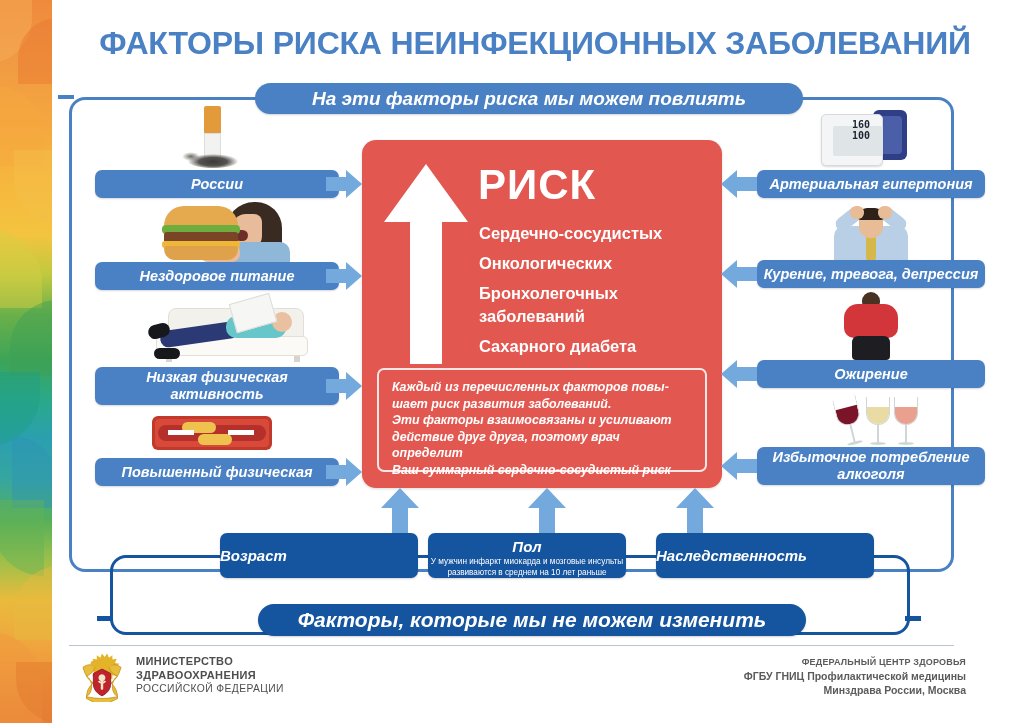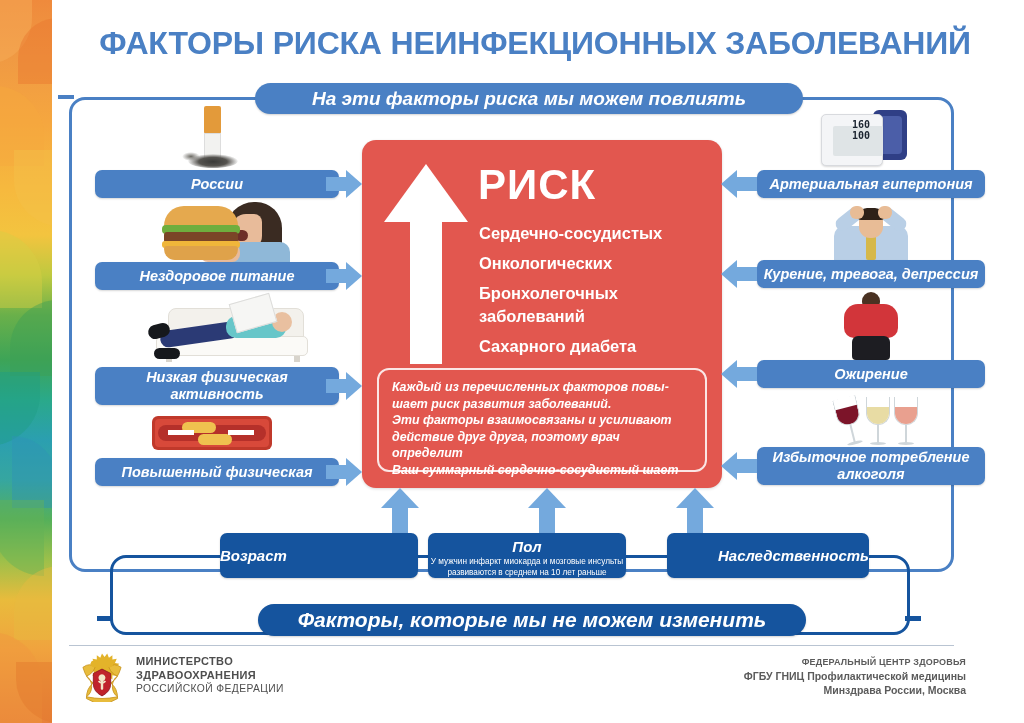--- a/index.html
+++ b/index.html
@@ -61,21 +61,21 @@
   .risk-arrow{position:absolute;left:22px;top:24px;width:84px;height:200px;}
   .risk-arrow .shaft{position:absolute;left:26px;top:56px;width:32px;height:144px;background:#fff;}
   .risk-arrow .head{position:absolute;left:0;top:0;width:0;height:0;
     border-left:42px solid transparent;border-right:42px solid transparent;border-bottom:58px solid #fff;}
   .risk-title{position:absolute;left:116px;top:22px;color:#fff;font-size:42px;
     font-weight:bold;letter-spacing:1px;line-height:46px;}
   .risk-list{position:absolute;left:117px;top:74px;width:232px;color:#fff;
     font-size:16.5px;font-weight:bold;line-height:23px;margin-top:8px;}
   .risk-list div{margin-bottom:7px;}
   .risk-note{position:absolute;left:15px;top:228px;width:330px;height:104px;
-    border:2px solid rgba(255,255,255,.85);border-radius:12px;box-sizing:border-box;
+    border:2px solid rgba(255,255,255,.85);border-radius:7px;box-sizing:border-box;
     padding:9px 12px 0 13px;color:#fff;font-style:italic;font-weight:bold;
     font-size:12.4px;line-height:16.6px;}
 
   
   .pill{position:absolute;border-radius:7px;background:#4a80c4;color:#fff;
     font-style:italic;font-weight:bold;font-size:14.5px;text-align:center;
     display:flex;align-items:center;justify-content:center;
     box-shadow:0 1px 2px rgba(0,0,0,.16);line-height:16px;padding:0 6px;box-sizing:border-box;}
   .pill.two{line-height:17px;}
 
@@ -117,21 +117,21 @@
   .u2{left:528px;top:488px;}
   .u3{left:676px;top:488px;}
 
   
   .dbox{position:absolute;background:#15549e;border-radius:7px;color:#fff;
     text-align:center;box-shadow:0 1px 2px rgba(0,0,0,.18);box-sizing:border-box;}
   .dbox .hd{font-style:italic;font-weight:bold;font-size:15px;}
   .dbox .sub{font-size:8.2px;line-height:11px;font-weight:normal;font-style:normal;margin-top:1px;}
   .d-age{left:220px;top:533px;width:198px;height:45px;display:flex;align-items:center;justify-content:flex-start;}
   .d-sex{left:428px;top:533px;width:198px;height:45px;padding-top:5px;}
-  .d-her{left:656px;top:533px;width:202px;height:45px;display:flex;align-items:center;justify-content:flex-end;margin-left:11px;}
+  .d-her{left:656px;top:533px;width:218px;height:45px;display:flex;align-items:center;justify-content:flex-start;}
 
   
   .stub{position:absolute;background:#4a80c4;}
   .stub-tl{left:58px;top:95px;width:16px;height:4px;}
   .stub-bl{left:97px;top:616px;width:16px;height:5px;background:#15549e;}
   .stub-br{left:905px;top:616px;width:16px;height:5px;background:#15549e;}
 
   
   .img{position:absolute;}
 
@@ -270,21 +270,21 @@
       <div>Сердечно-сосудистых</div>
       <div>Онкологических</div>
       <div>Бронхолегочных заболеваний</div>
       <div>Сахарного диабета</div>
     </div>
     <div class="risk-note">
       <div>Каждый из перечисленных факторов повы-</div>
       <div>шает риск развития заболеваний.</div>
       <div>Эти факторы взаимосвязаны и усиливают</div>
       <div>действие друг друга, поэтому врач определит</div>
-      <div>Ваш суммарный сердечно-сосудистый шает</div>
+      <div>Ваш суммарный сердечно-сосудистый риск</div>
     </div>
   </div>
 
   <div class="img cig">
     <div class="filter"></div>
       <div class="body"></div>
       <div class="ash2"></div>
       <div class="ash"></div>
   </div>
   <div class="img burger">

